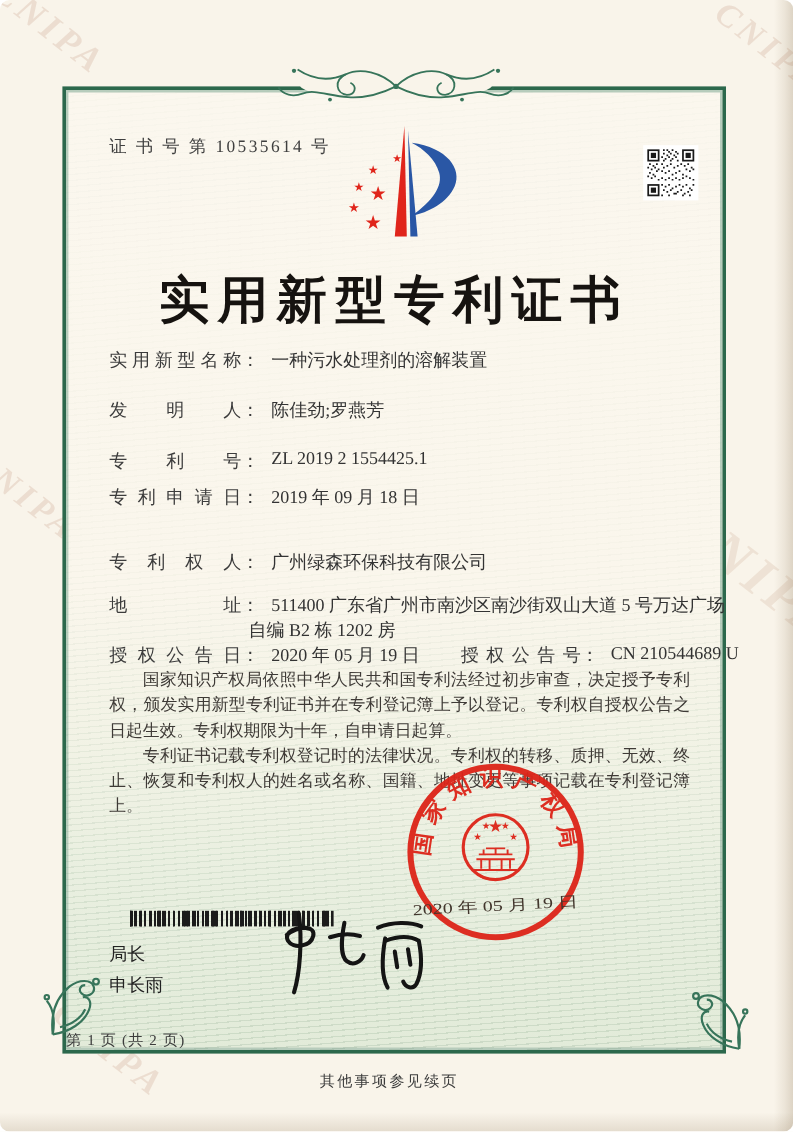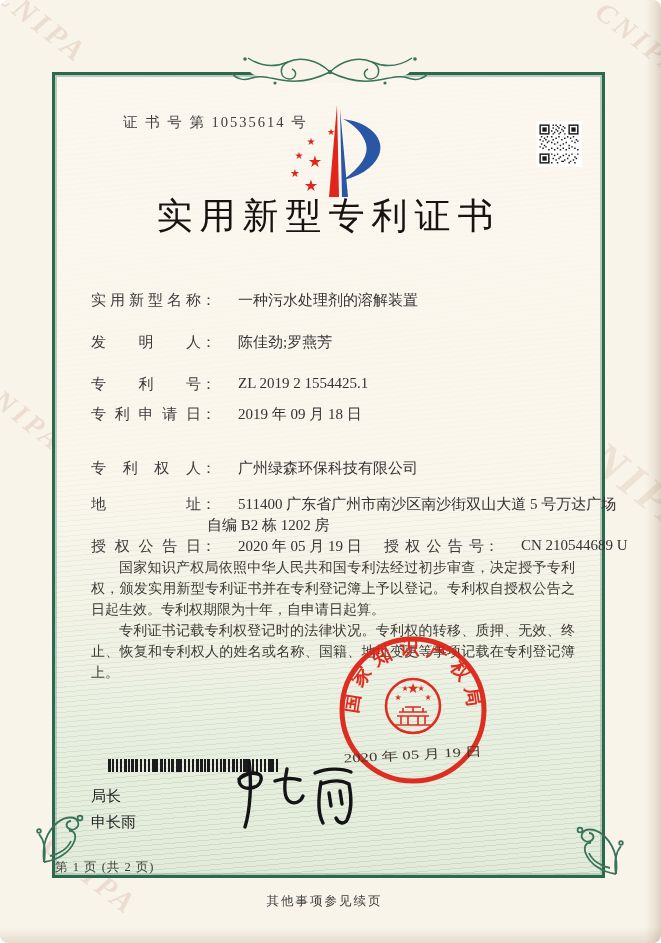--- a/index.html
+++ b/index.html
@@ -36,30 +36,30 @@
     background:repeating-linear-gradient(175deg, rgba(110,150,118,0.20) 0px, rgba(110,150,118,0.20) 1px, transparent 1px, transparent 5px);
     -webkit-mask-image:linear-gradient(180deg, rgba(0,0,0,0.10) 0%, rgba(0,0,0,0.14) 48%, rgba(0,0,0,0.55) 72%, rgba(0,0,0,0.95) 100%);
     mask-image:linear-gradient(180deg, rgba(0,0,0,0.10) 0%, rgba(0,0,0,0.14) 48%, rgba(0,0,0,0.55) 72%, rgba(0,0,0,0.95) 100%);
     pointer-events:none;}
   
   .flourish-top { position:absolute; left:230px; top:54px; z-index:8; }
   .corner { position:absolute; z-index:8; }
   .corner-bl { left:34px; top:798px; }
   .corner-br { left:556px; top:810px; transform:scaleX(-1); }
   
-  .cert-no { position:absolute; left:36px; top:38px; font-size:14.5px; letter-spacing:2px; color:#3f3f3f;margin-left:32px; }
+  .cert-no { position:absolute; left:36px; top:38px; font-size:14.5px; letter-spacing:2px; color:#3f3f3f; }
   .logo { position:absolute; left:232px; top:22px; }
   .qr { position:absolute; left:481px; top:46px; width:46px; height:46px; background:#fff; padding:2px; }
-  .title { position:absolute; left:0; top:117px; width:100%; text-align:center;
-    font-size:36px; font-weight:normal; letter-spacing:7px; color:#161310; }
+  .title { position:absolute; left:0; top:147px; width:100%; text-align:center;
+    font-size:42px; font-weight:bold; letter-spacing:7px; color:#161310; }
   .fields { position:absolute; left:36px; top:216px; width:486px; font-size:15px; }
   .frow { position:absolute; left:0; white-space:nowrap; }
   .flabel { display:inline-block; width:110px; text-align:justify; text-align-last:justify; vertical-align:top; color:#3c3c3c;}
   .fcolon { vertical-align:top; }
-  .fvalue { display:inline-block; margin-left:22px; vertical-align:top; color:#333; }
+  .fvalue { display:inline-block; margin-left:10px; vertical-align:top; color:#333; }
   .fvalue2 { margin-left:116px; margin-top:2px; color:#333; }
   .grant-pair { position:absolute; left:293px; top:0; }
   .glabel { display:inline-block; width:100px; text-align:justify; text-align-last:justify; }
   .paras { position:absolute; left:36px; top:482px; width:484px; font-size:14px; line-height:21px; color:#3e3a36; text-align:justify; }
   .paras p { text-indent:2em; }
   .barcode { position:absolute; left:53px; top:684px; width:170px; height:13px;
     background:
       repeating-linear-gradient(90deg,#1b1b1b 0 2px, transparent 2px 4px),
       repeating-linear-gradient(90deg,#1b1b1b 0 1px, transparent 1px 9px),
       repeating-linear-gradient(90deg,#1b1b1b 0 3px, transparent 3px 23px);

